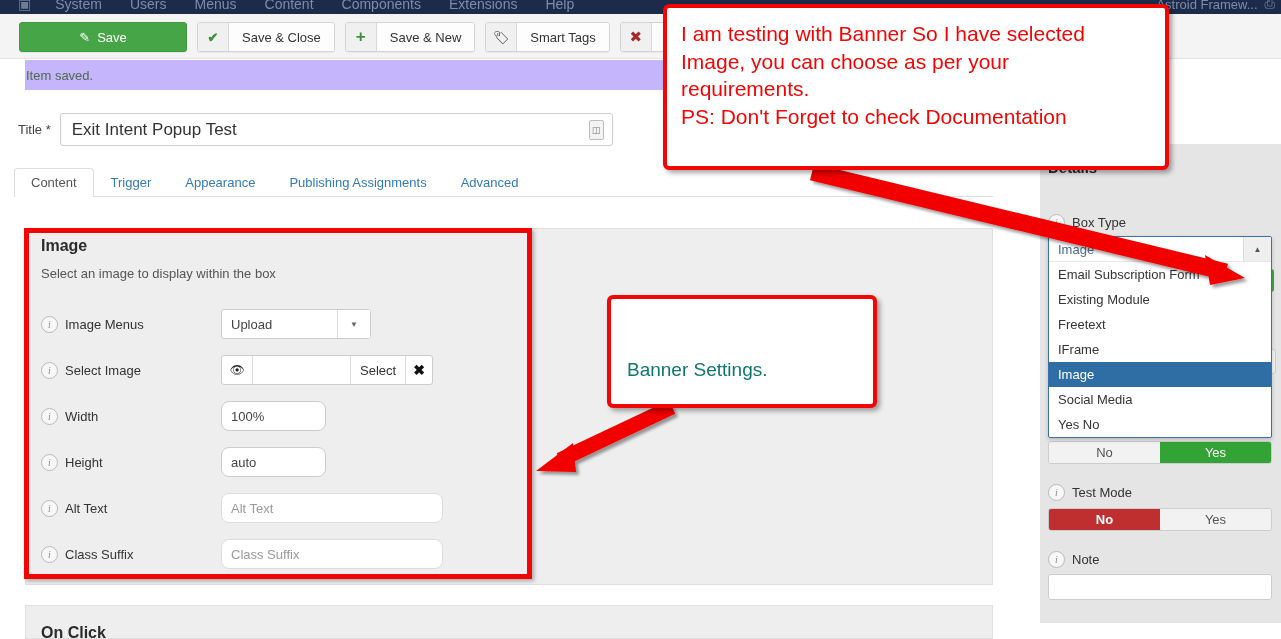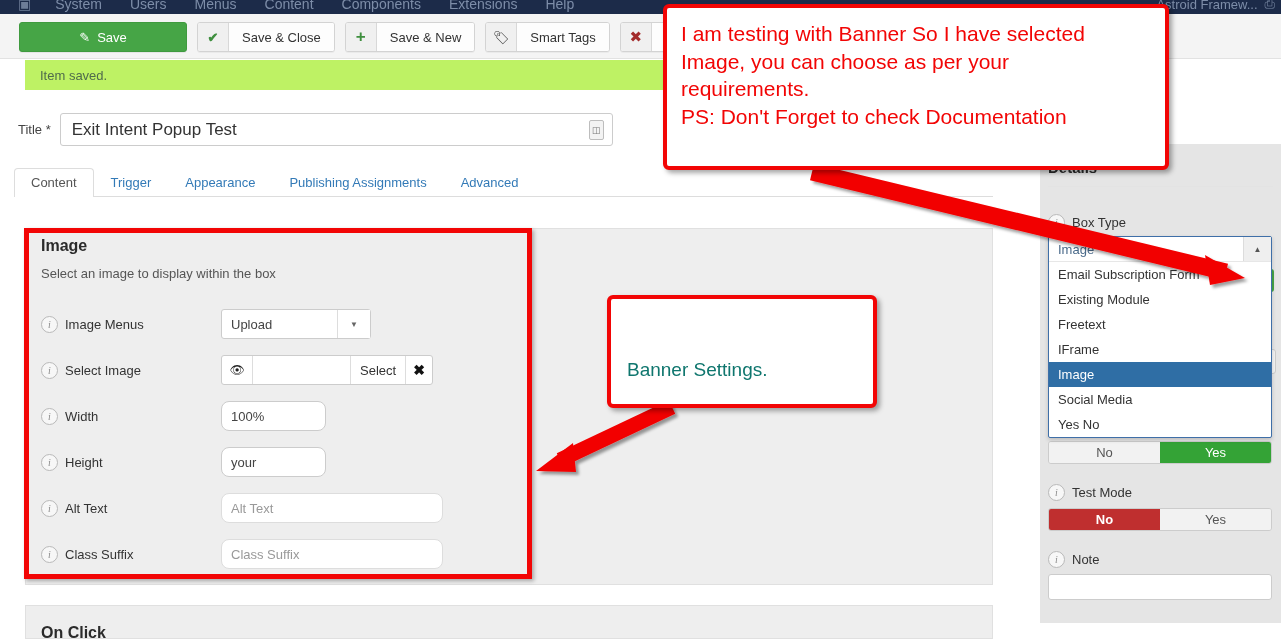--- a/index.html
+++ b/index.html
@@ -51,22 +51,22 @@
     display:flex;align-items:center;justify-content:center;font-size:13px;
   }
   .btn-grp .lb{
     padding:0 13px;display:flex;align-items:center;font-size:13px;color:#333;
     background:#fdfdfd;white-space:nowrap;
   }
 
   
   #alert{
     position:absolute;left:25px;top:60px;width:968px;height:30px;
-    background:#bef264;color:#4f6b4c;
-    display:flex;align-items:center;padding-left:15px;box-sizing:border-box;
+    background:#c4b5fd;color:#4f6b4c;
+    display:flex;align-items:center;padding-left:1px;box-sizing:border-box;
     font-size:13px;
   }
 
   
   #titlerow{position:absolute;left:18px;top:113px;display:flex;align-items:center;gap:9px;}
   #titlerow .lbl{font-size:13px;color:#444;}
   .title-field{
     width:551px;height:31px;border:1px solid #ccc;border-radius:3px;background:#fff;
     display:flex;align-items:center;position:relative;
   }
@@ -317,21 +317,21 @@
       <span>Width</span>
     </span>
     <div class="tin" style="width:105px;">100%</div>
   </div>
 
   <div class="frow" style="top:218px;">
     <span class="flabel">
       <span class="info-i">i</span>
       <span>Height</span>
     </span>
-    <div class="tin" style="width:105px;">your</div>
+    <div class="tin" style="width:105px;">auto</div>
   </div>
 
   <div class="frow" style="top:264px;">
     <span class="flabel">
       <span class="info-i">i</span>
       <span>Alt Text</span>
     </span>
     <div class="tin ph" style="width:222px;">Alt Text</div>
   </div>
 

